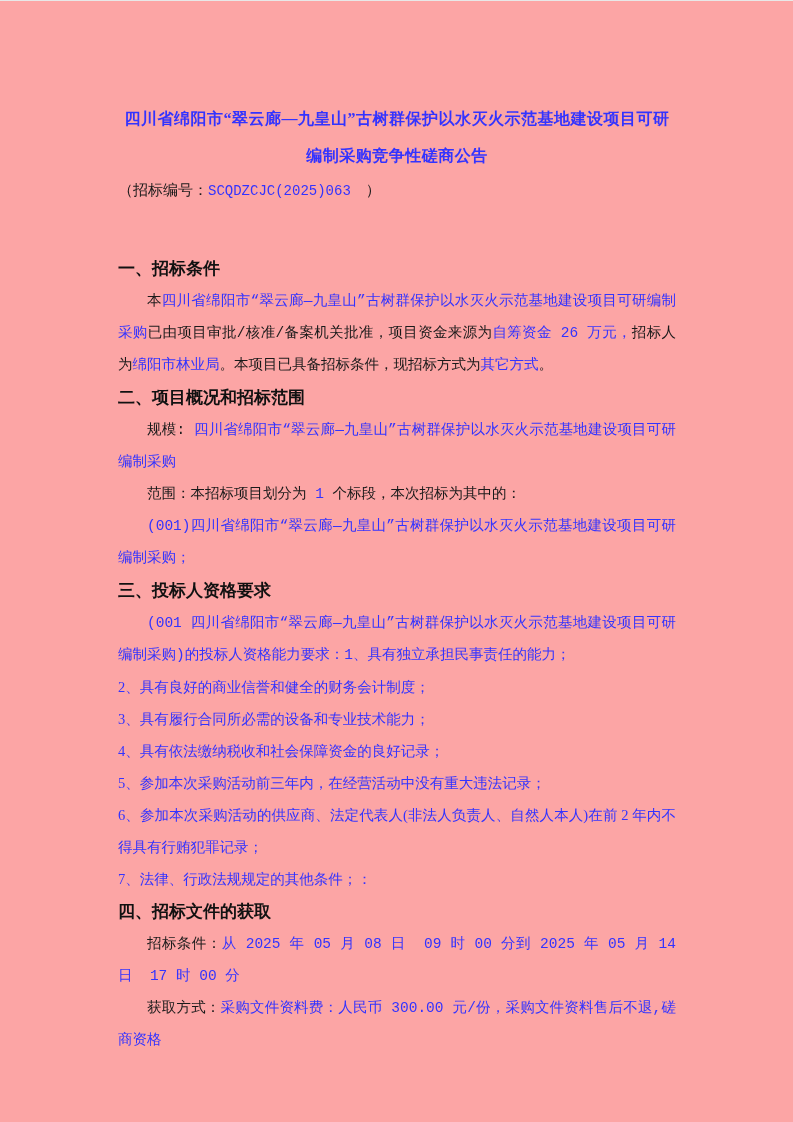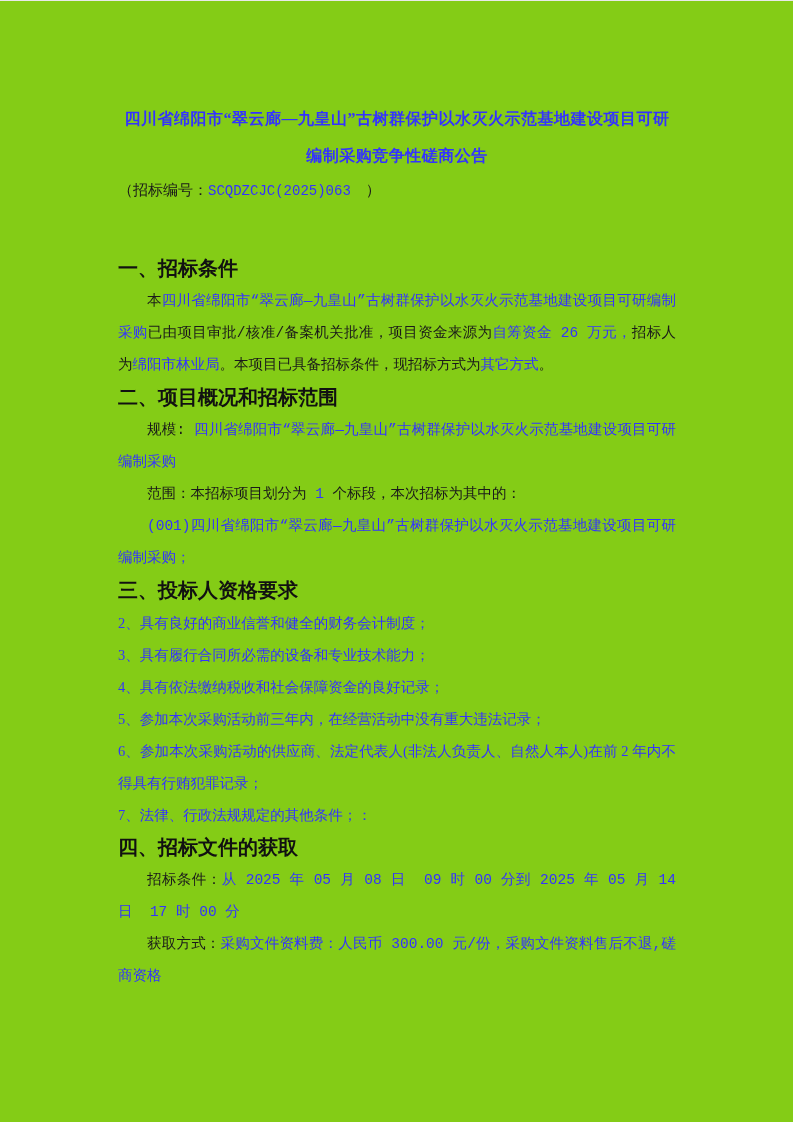--- a/index.html
+++ b/index.html
@@ -5,21 +5,21 @@
   html, body {
     margin: 0;
     padding: 0;
     background: #ffffff;
   }
   .page {
     position: relative;
     width: 793px;
     height: 1122px;
     margin: 0 auto;
-    background: #84cc16;
+    background: #fca5a5;
     box-sizing: border-box;
     padding: 99px 117px 0 118px;
     font-family: "Liberation Serif", "DejaVu Serif", serif;
     font-size: 14.5px;
     color: #1a1a1a;
     overflow: hidden;
     border-top: 1px solid #e8e8e8;
   }
   .doc-title {
     margin: 0;
@@ -37,21 +37,21 @@
     font-size: 15px;
   }
   p.line {
     margin: 0;
     line-height: 32px;
     text-align: justify;
   }
   p.indent { text-indent: 2em; font-family: Liberation Mono, monospace; }
   h2.sec-heading {
     margin: 0;
-    font-size: 20px;
+    font-size: 17px;
     line-height: 33px;
     font-weight: bold;
     color: #111111;
     text-align: left;
   }
   .blue { color: #3333ff; }
   .blue-italic { color: #3333ff; font-style: italic; }
   .mono {
     font-family: "Liberation Mono", "DejaVu Sans Mono", monospace;
     font-size: 14px;
@@ -75,20 +75,21 @@
   <h2 class="sec-heading">二、项目概况和招标范围</h2>
 
   <p class="line indent"><span>规模: </span><span class="blue">四川省绵阳市“翠云廊—九皇山”古树群保护以水灭火示范基地建设项目可研编制采购</span></p>
 
   <p class="line indent"><span>范围：本招标项目划分为 </span><span class="blue">1</span><span> 个标段，本次招标为其中的：</span></p>
 
   <p class="line indent blue">(001)四川省绵阳市“翠云廊—九皇山”古树群保护以水灭火示范基地建设项目可研编制采购；</p>
 
   <h2 class="sec-heading">三、投标人资格要求</h2>
 
+  <p class="line indent blue">(001 四川省绵阳市“翠云廊—九皇山”古树群保护以水灭火示范基地建设项目可研编制采购)的投标人资格能力要求：1、具有独立承担民事责任的能力；</p>
 
   <p class="line blue">2、具有良好的商业信誉和健全的财务会计制度；</p>
 
   <p class="line blue">3、具有履行合同所必需的设备和专业技术能力；</p>
 
   <p class="line blue">4、具有依法缴纳税收和社会保障资金的良好记录；</p>
 
   <p class="line blue">5、参加本次采购活动前三年内，在经营活动中没有重大违法记录；</p>
 
   <p class="line blue">6、参加本次采购活动的供应商、法定代表人(非法人负责人、自然人本人)在前 2 年内不得具有行贿犯罪记录；</p>

